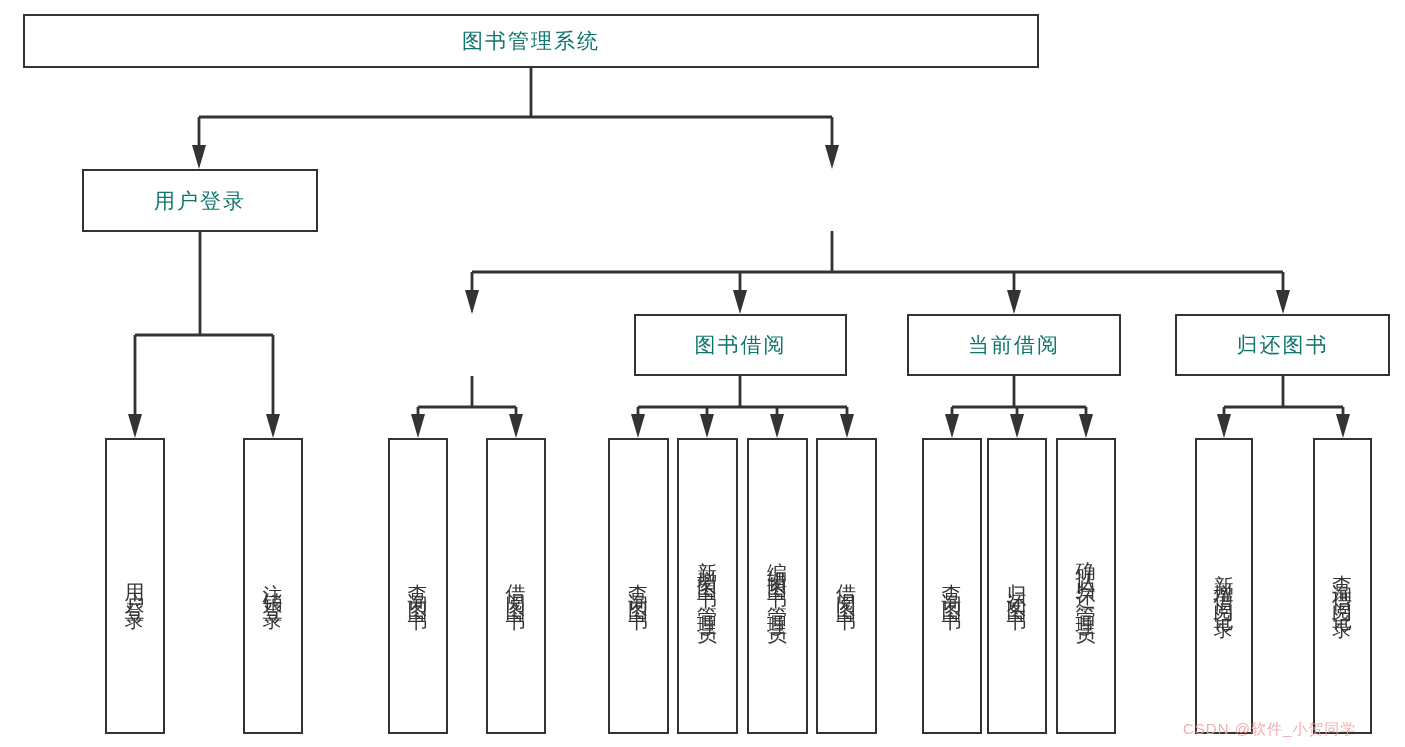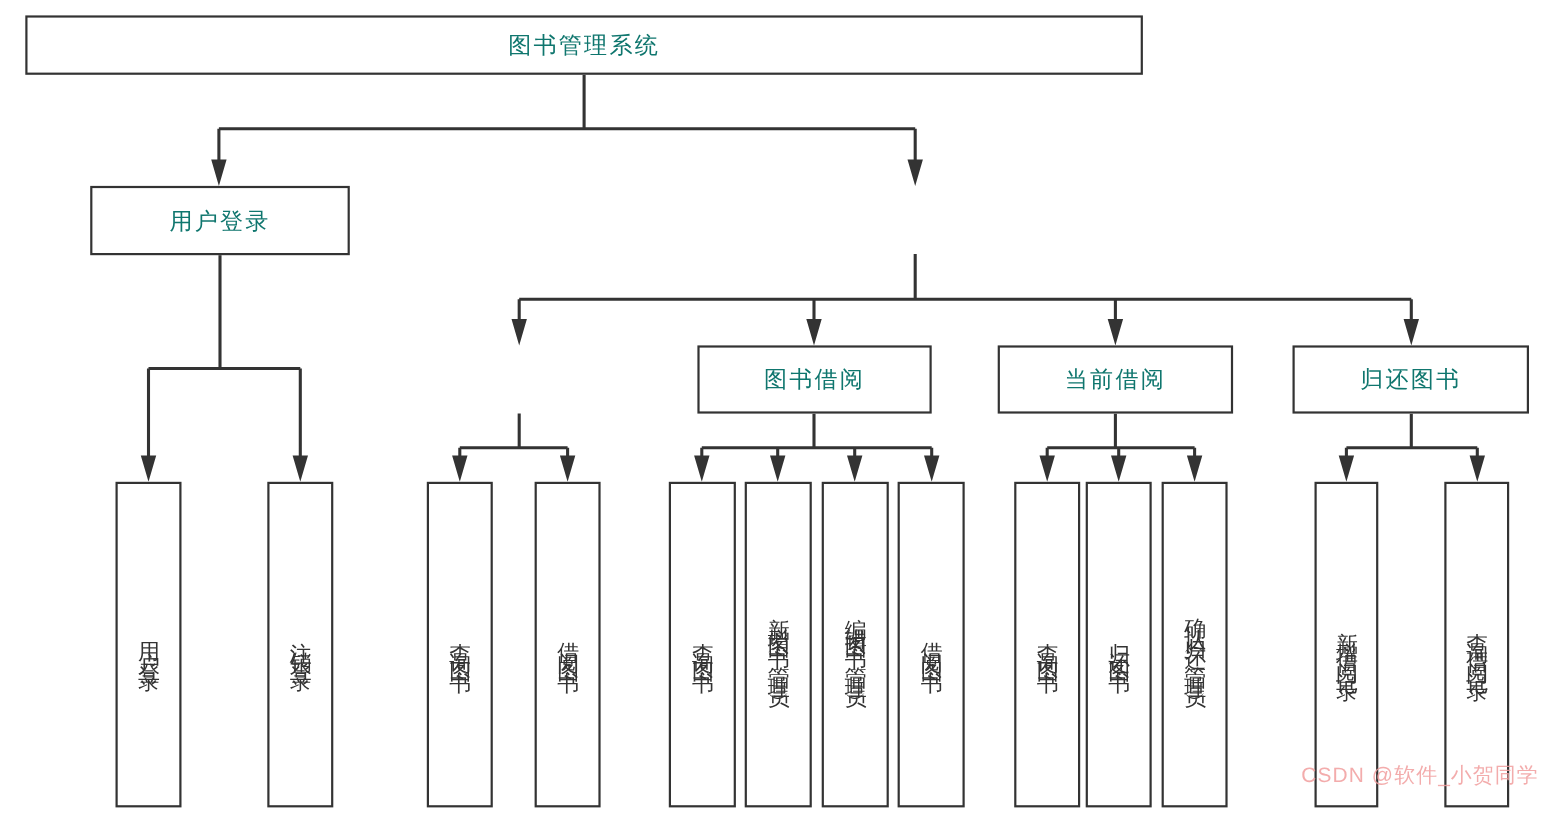--- a/index.html
+++ b/index.html
@@ -6,22 +6,22 @@
   body{width:1405px;height:747px;overflow:hidden;
        font-family:"Liberation Sans","DejaVu Sans",sans-serif;}
   .canvas{position:relative;width:1405px;height:747px;background:#ffffff;}
   .connectors{position:absolute;left:0;top:0;z-index:1;}
   .node{position:absolute;box-sizing:border-box;border:2.5px solid #333333;
         background:#ffffff;display:flex;align-items:center;justify-content:center;
         z-index:2;color:#333333;}
   .hbox span{font-size:21px;letter-spacing:2px;color:#0f766e;white-space:nowrap;}
   .vbox span{writing-mode:vertical-rl;text-orientation:mixed;font-size:20px;
              letter-spacing:9px;color:#333333;line-height:1;white-space:nowrap;}
-  .watermark{position:absolute;left:1183px;top:692px;width:220px;z-index:3;
-             font-size:19px;letter-spacing:1px;white-space:nowrap;
+  .watermark{position:absolute;left:1183px;top:720px;width:220px;z-index:3;
+             font-size:15px;letter-spacing:1px;white-space:nowrap;
              color:rgba(241,157,157,0.85);}
 </style>
 </head>
 <body>
 
 <div class="canvas">
 
   <svg class="connectors" width="1405" height="747" viewBox="0 0 1405 747">
     <path fill="none" stroke="#333333" stroke-width="2.8" d="
       M531,68 V117 M199,117 H832 M199,117 V150 M832,117 V150

